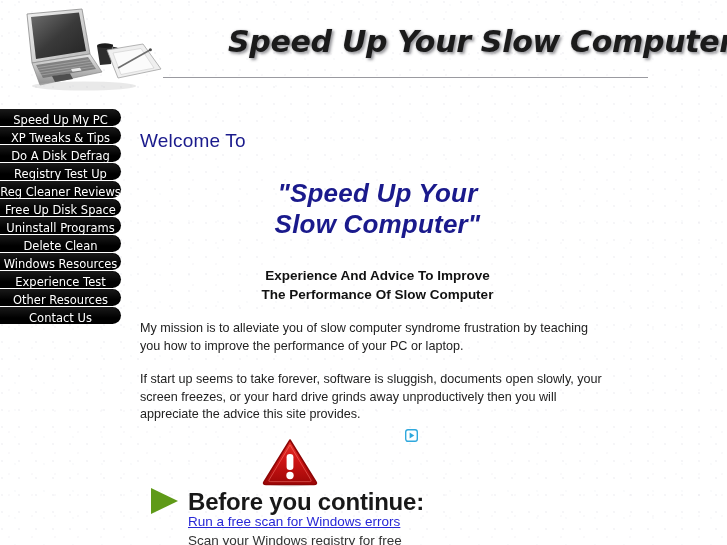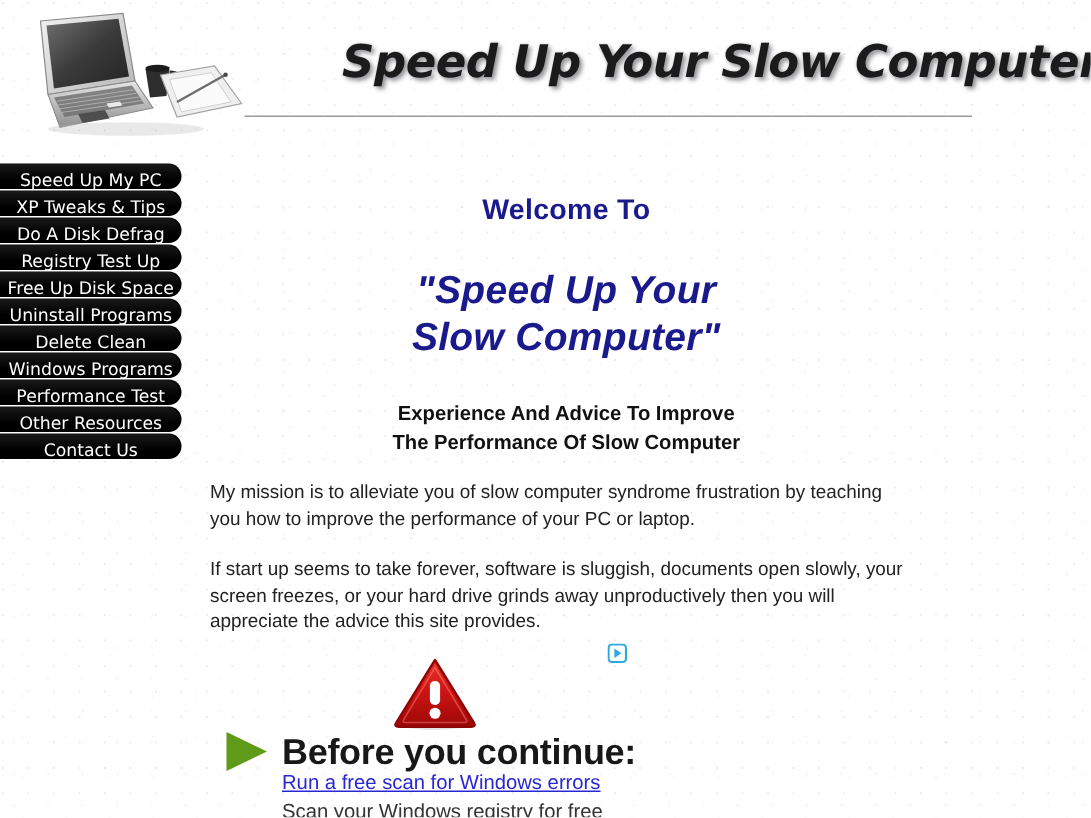--- a/index.html
+++ b/index.html
@@ -90,23 +90,23 @@
   #main {
     position: absolute;
     left: 140px; top: 109px;
     width: 475px;
   }
 
   #welcome-heading {
     margin: 21px 0 0 0;
     font-family: "Liberation Sans", sans-serif;
     font-size: 19px;
-    font-weight: bold;
+    font-weight: normal;
     color: #1a1a8c;
-    text-align: center;
+    text-align: left;
     letter-spacing: 0.2px;
   }
 
   #main-headline {
     margin: 26px 0 0 0;
     font-family: "Liberation Sans", sans-serif;
     font-size: 26px;
     font-weight: bold;
     font-style: italic;
     color: #1a1a8c;
@@ -250,25 +250,26 @@
 
     <div id="site-title">Speed Up Your Slow Computer</div>
     <hr id="header-rule">
   </div>
 
   <nav id="sidebar">
     <a class="nav-item" href="#">Speed Up My PC</a>
     <a class="nav-item" href="#">XP Tweaks &amp; Tips</a>
     <a class="nav-item" href="#">Do A Disk Defrag</a>
     <a class="nav-item" href="#">Registry Test Up</a>
+    <a class="nav-item" href="#">Reg Cleaner Reviews</a>
     <a class="nav-item" href="#">Free Up Disk Space</a>
     <a class="nav-item" href="#">Uninstall Programs</a>
     <a class="nav-item" href="#">Delete Clean</a>
-    <a class="nav-item" href="#">Windows Programs</a>
-    <a class="nav-item" href="#">Performance Test</a>
+    <a class="nav-item" href="#">Windows Resources</a>
+    <a class="nav-item" href="#">Experience Test</a>
     <a class="nav-item" href="#">Other Resources</a>
     <a class="nav-item" href="#">Contact Us</a>
   </nav>
 
   <main id="main">
     <h1 id="welcome-heading">Welcome To</h1>
 
     <h2 id="main-headline">
       <span>"Speed Up Your</span><br>
       <span>Slow Computer"</span>

